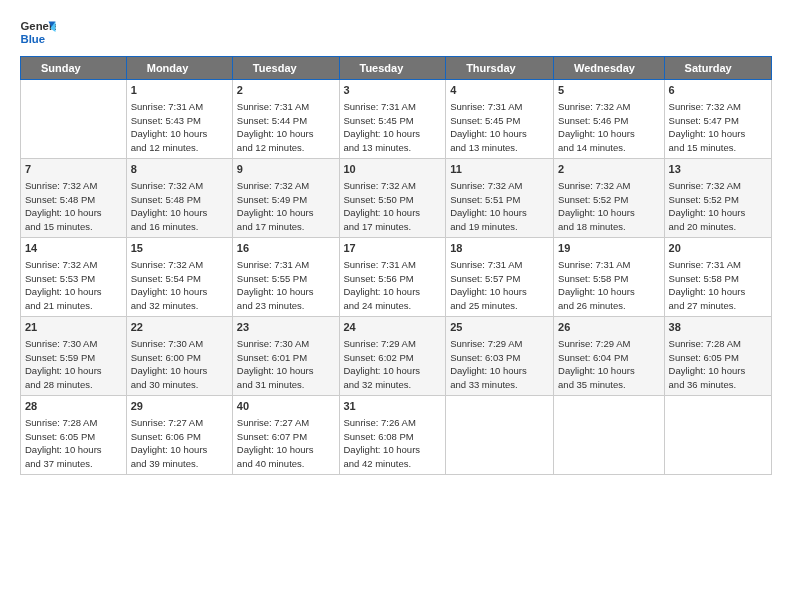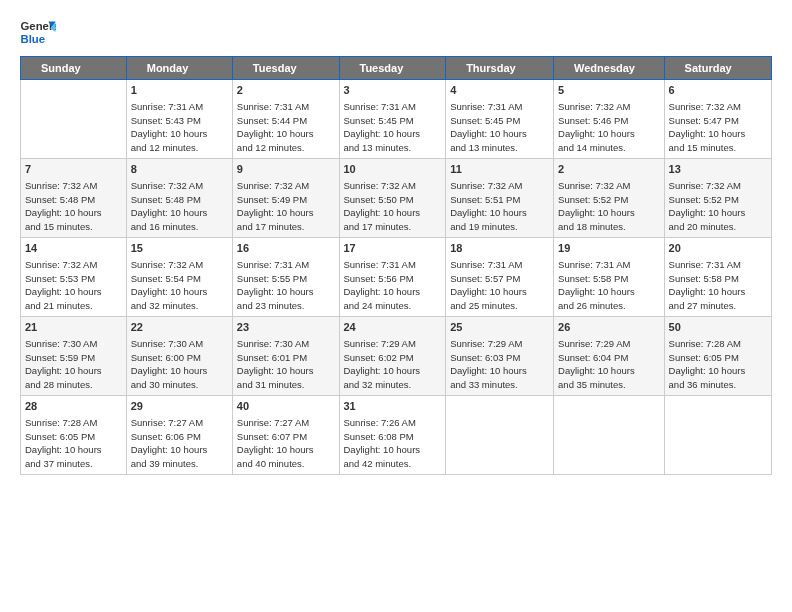--- a/index.html
+++ b/index.html
@@ -295,21 +295,21 @@
             <div>and 33 minutes.</div>
           </td>
           <td>
             <span class="day-num">26</span>
             <div>Sunrise: 7:29 AM</div>
             <div>Sunset: 6:04 PM</div>
             <div>Daylight: 10 hours</div>
             <div>and 35 minutes.</div>
           </td>
           <td>
-            <span class="day-num">50</span>
+            <span class="day-num">38</span>
             <div>Sunrise: 7:28 AM</div>
             <div>Sunset: 6:05 PM</div>
             <div>Daylight: 10 hours</div>
             <div>and 36 minutes.</div>
           </td>
         </tr>
         <tr>
           <td>
             <span class="day-num">28</span>
             <div>Sunrise: 7:28 AM</div>

